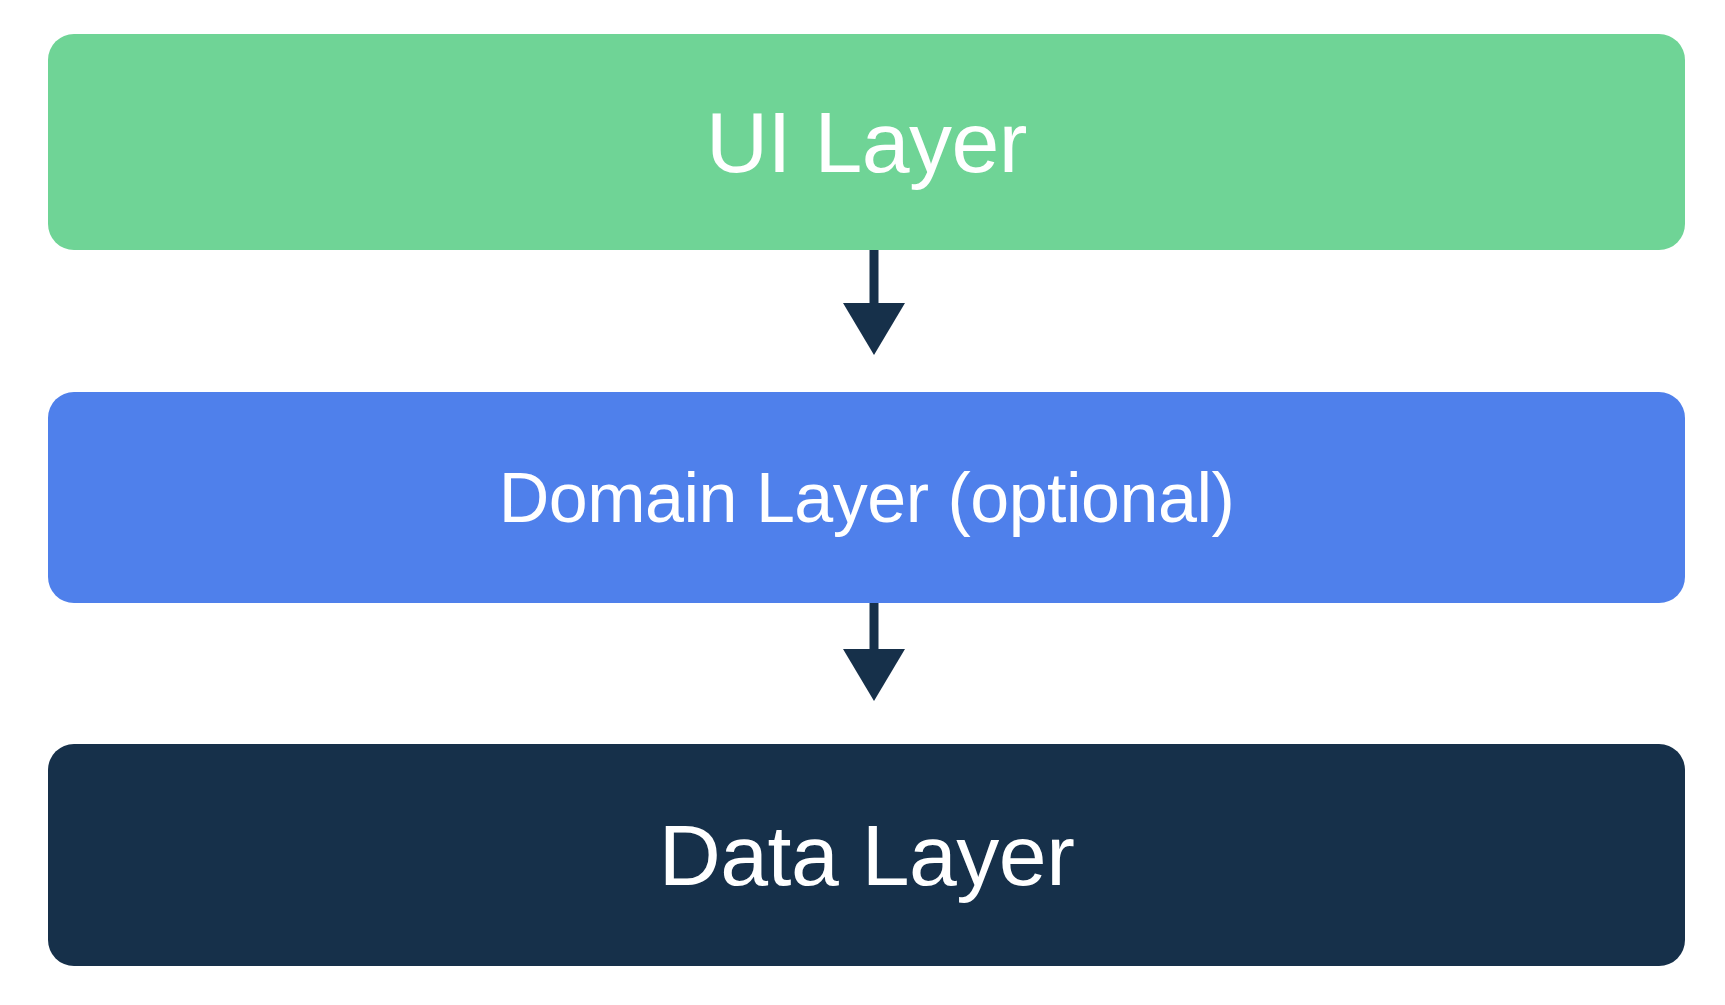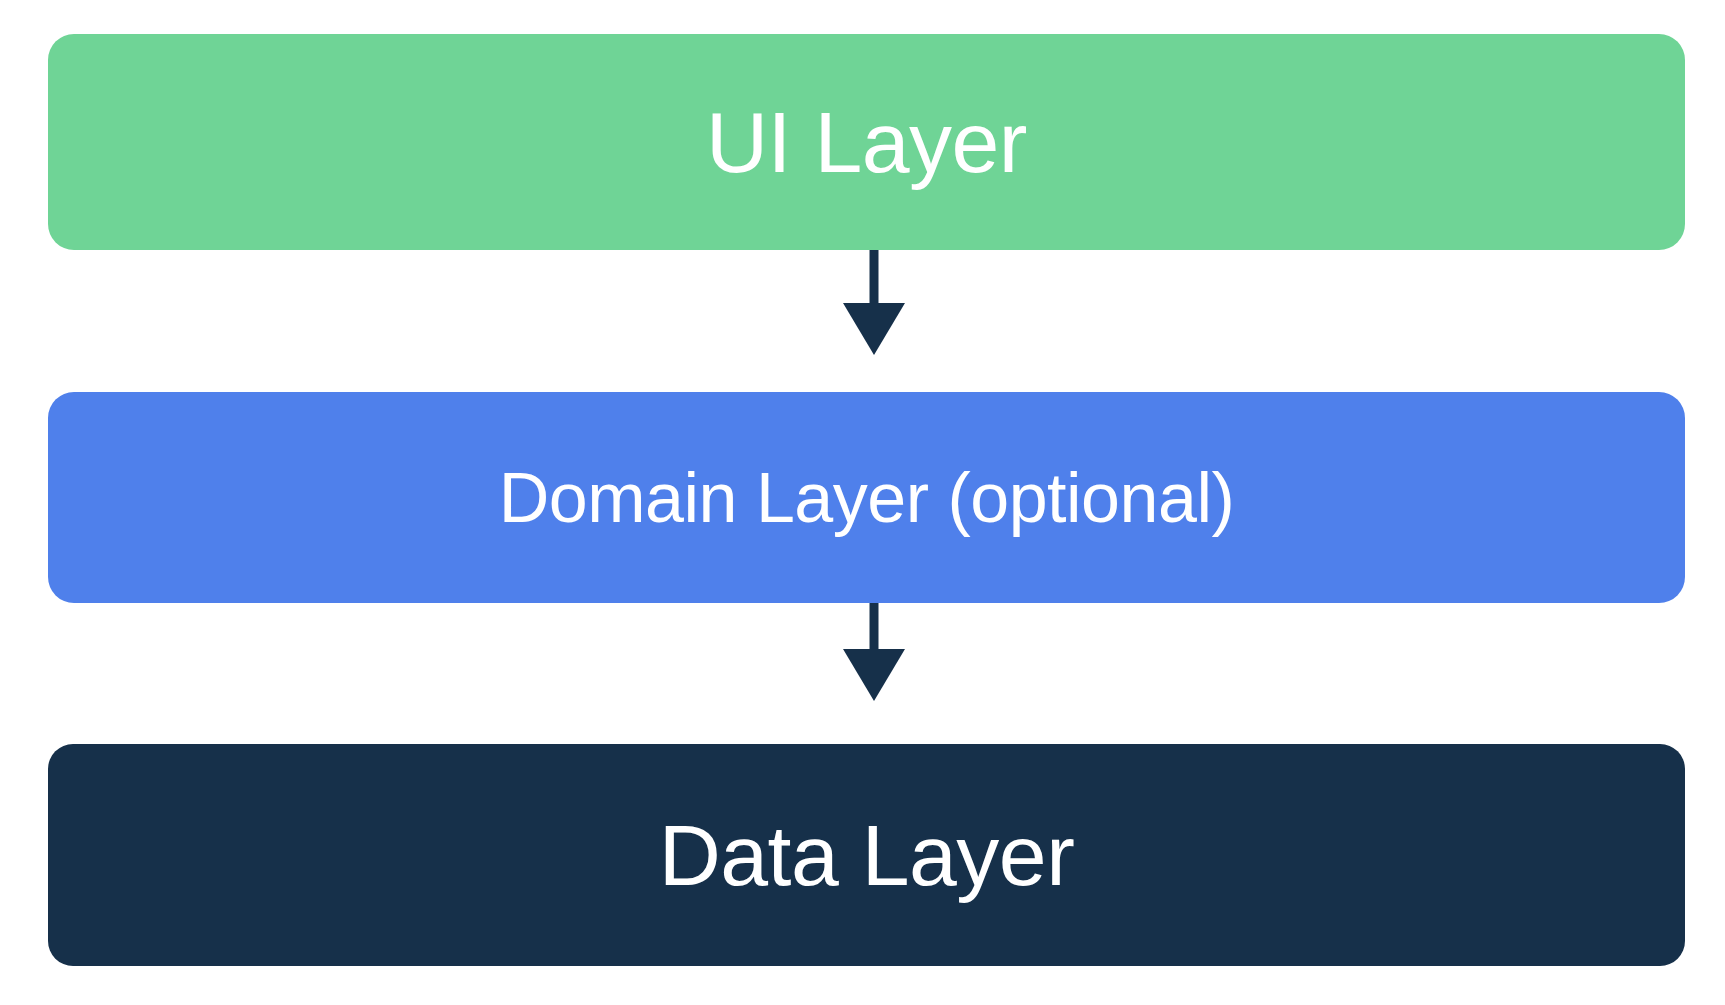--- a/index.html
+++ b/index.html
@@ -57,21 +57,20 @@
   }
   #box-domain .layer-label { font-size: 70px; }
 
   
   #box-data {
     left: 48px;
     top: 744px;
     width: 1637px;
     height: 222px;
     background: #16304A;
-    border-radius: 25px;
   }
   #box-data .layer-label { font-size: 86px; }
 
   
   .connector {
     position: absolute;
     left: 0;
     top: 0;
     width: 1725px;
     height: 1005px;

